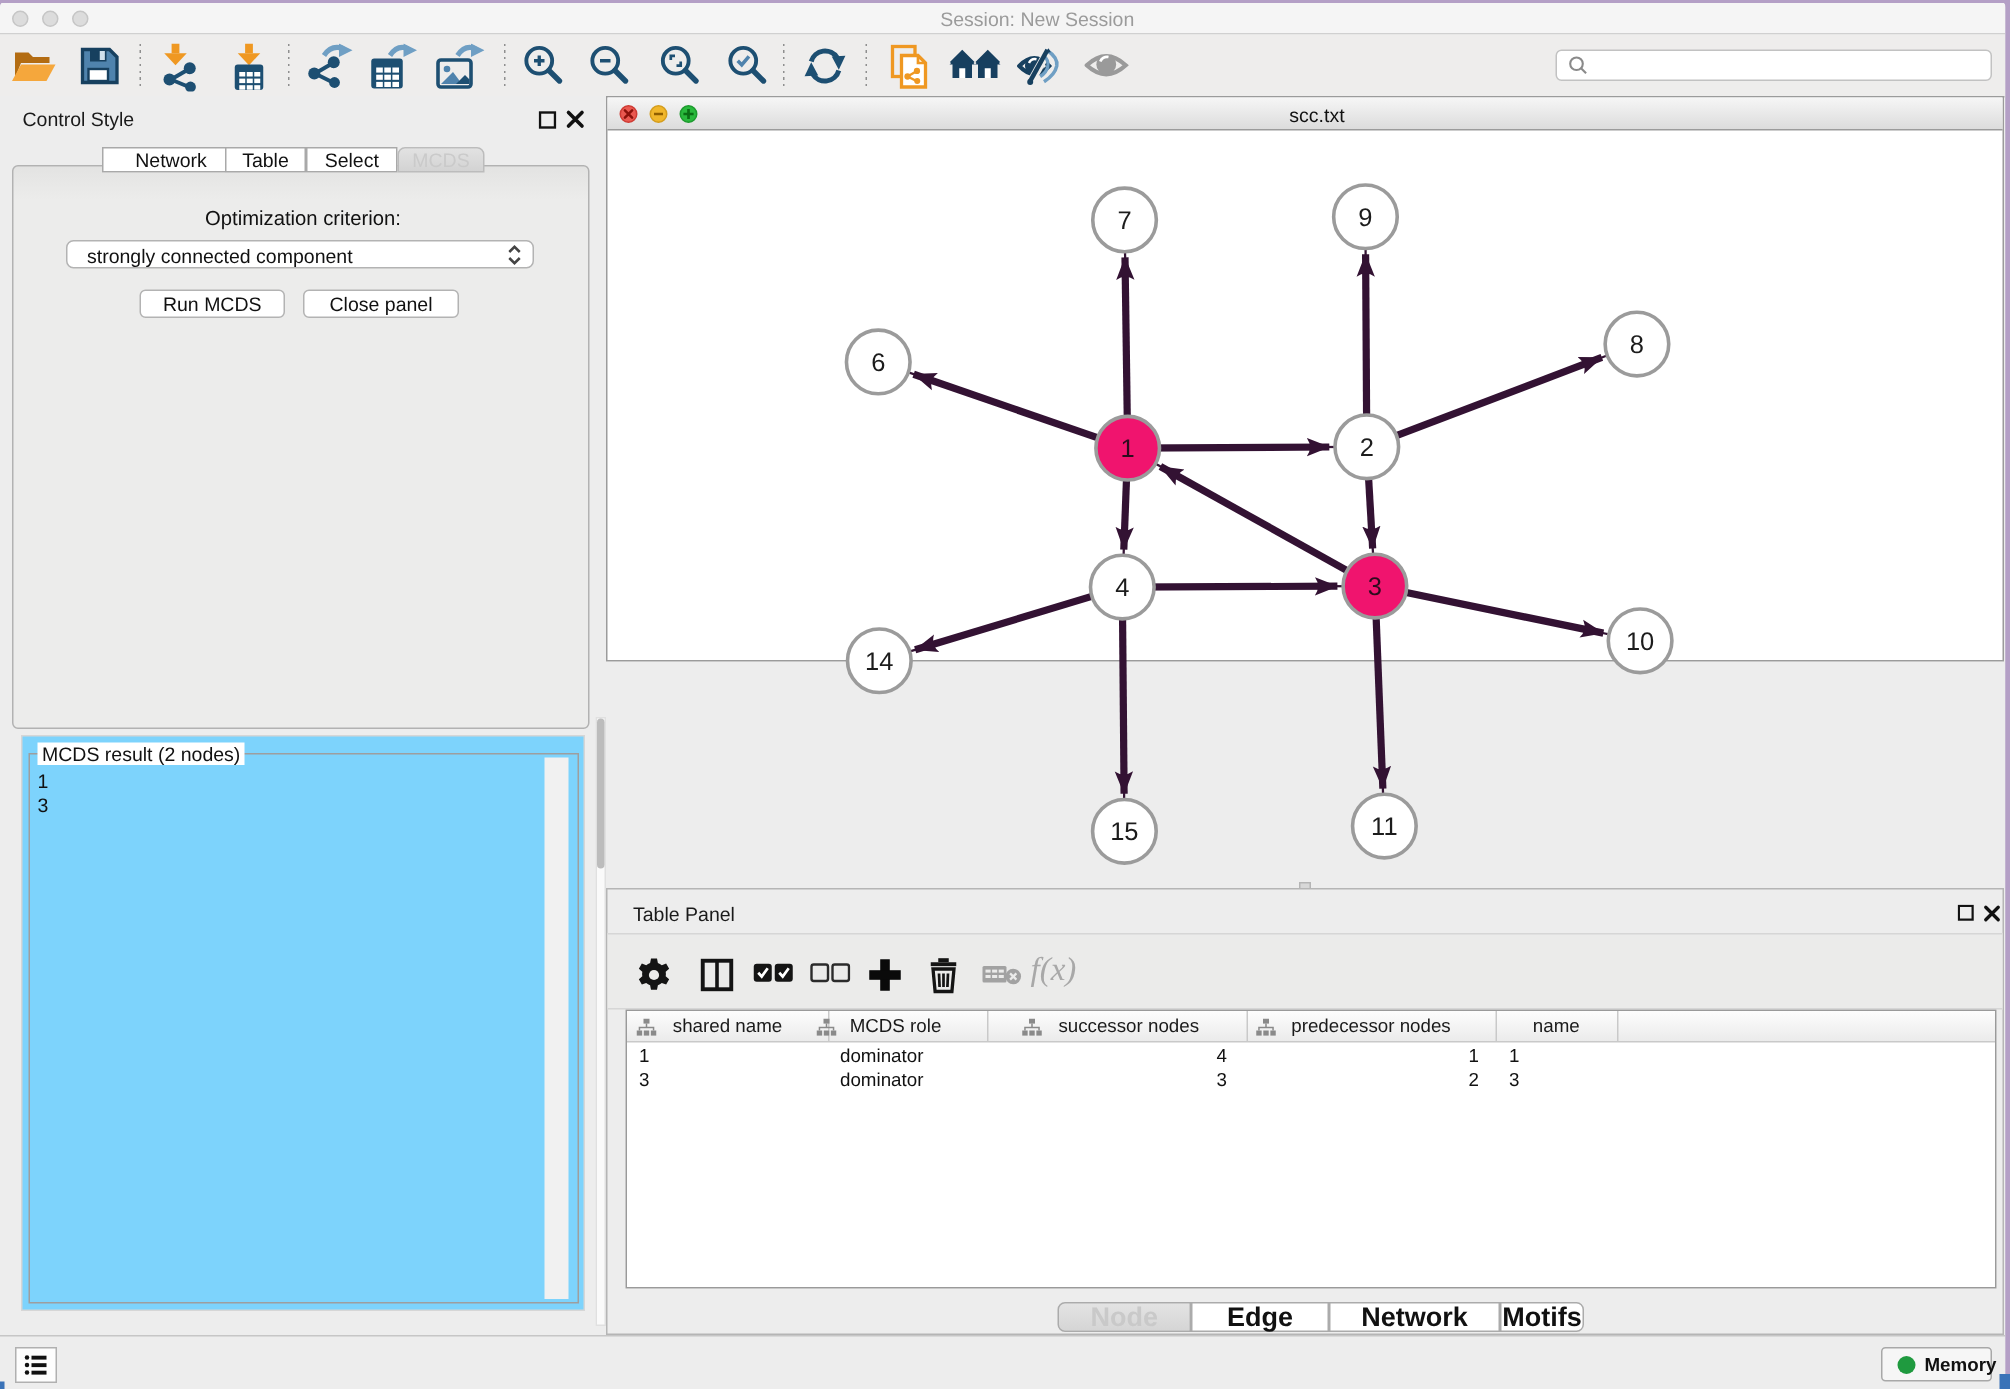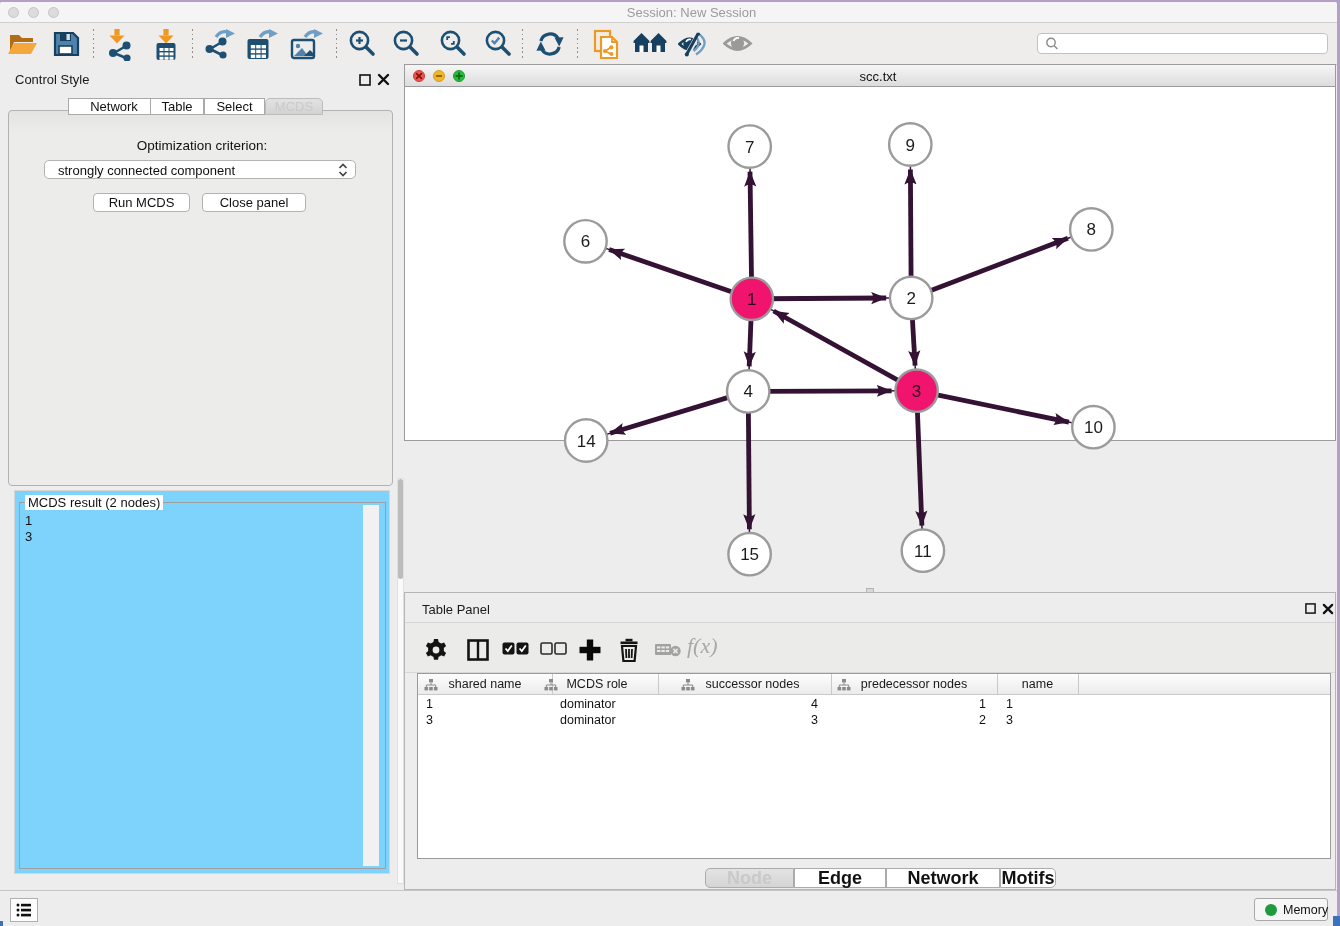--- a/index.html
+++ b/index.html
@@ -39,21 +39,21 @@
   #tp-toolbar{position:absolute;left:0px;top:29px;width:100%;height:49px;background:#ebebea;border-top:1px solid #d6d6d6;border-bottom:1px solid #d6d6d6;}
   #ttable{position:absolute;left:12px;top:80px;width:914px;height:186px;background:#fff;border:1px solid #9a9a9a;box-sizing:border-box;}
   #thead{position:absolute;left:0;top:0;width:100%;height:21px;background:linear-gradient(#fdfdfd,#ebebeb);border-bottom:1px solid #c9c9c9;box-sizing:border-box;}
   .hcell{position:absolute;top:0;height:20px;border-right:1px solid #c9c9c9;}
   .hlab{position:absolute;top:3px;width:100%;text-align:center;font-size:12.5px;color:#1a1a1a;}
   .trow{position:absolute;left:0;width:100%;height:16px;font-size:12.5px;color:#111;}
   .trow div{position:absolute;top:1px;}
   .btab{position:absolute;top:275px;height:20px;line-height:19px;font-size:18px;font-weight:bold;text-align:center;background:#fff;border:1px solid #ababab;box-sizing:border-box;color:#111;margin-left:11px;}
   
   #statusbar{position:absolute;left:0;top:890px;width:1337px;height:36px;background:#ededed;border-top:1px solid #c6c6c6;}
-  #memory{position:absolute;left:1254px;top:7px;width:74px;height:23px;background:#f6f6f6;border:1px solid #a8a8a8;border-radius:3px;box-sizing:border-box;font-size:12.5px;color:#111;}
+  #memory{position:absolute;left:1254px;top:7px;width:74px;height:23px;background:#f6f6f6;border:1px solid #a8a8a8;border-radius:3px;box-sizing:border-box;font-size:12.5px;color:#111;font-weight:bold;}
   #listbtn{position:absolute;left:10px;top:7px;width:28px;height:24px;background:#fdfdfd;border:1px solid #b0b0b0;box-sizing:border-box;}
 </style>
 </head>
 <body>
 <div id="win">
 
   <div id="titlebar">
     <div class="tl" style="left:8px;"></div>
     <div class="tl" style="left:28px;"></div>
     <div class="tl" style="left:48px;"></div>

